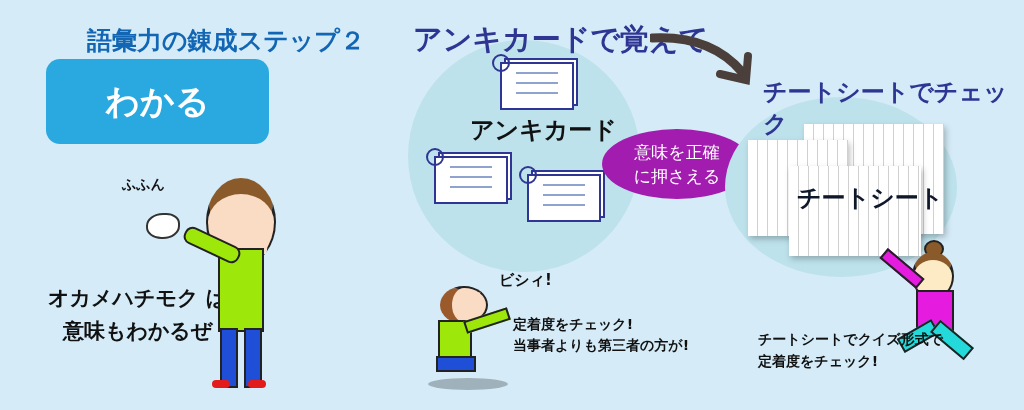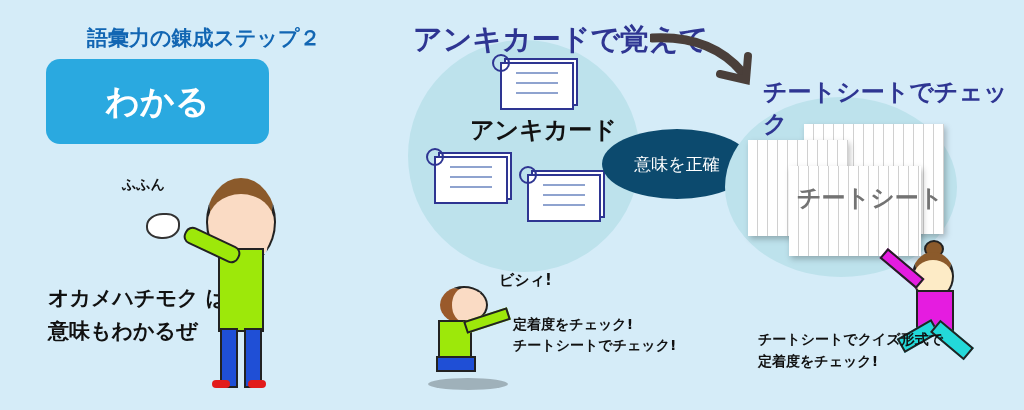--- a/index.html
+++ b/index.html
@@ -1,36 +1,36 @@
 <!DOCTYPE html>
 <html><head>
 <meta charset="utf-8">
 <style>
   html,body{margin:0;padding:0;}
   body{width:1024px;height:410px;background:#d5ecf8;position:relative;overflow:hidden;font-family:"DejaVu Sans",sans-serif;}
   .abs{position:absolute;}
-  .step-title{left:50px;top:24px;font-size:21px;font-weight:bold;color:#1266b3;letter-spacing:0px;padding-left:37px;}
+  .step-title{left:50px;top:24px;font-size:25px;font-weight:bold;color:#1266b3;letter-spacing:0px;padding-left:37px;}
   .step-badge{left:46px;top:59px;width:223px;height:85px;background:#2aa9e0;border-radius:14px;display:flex;align-items:center;justify-content:center;color:#fff;font-size:34px;font-weight:bold;}
   .hand{font-weight:bold;color:#111;}
   .circle{border-radius:50%;background:#bde2ec;}
   .headline{color:#2e3592;font-weight:bold;}
-  .bubble{background:#0c4a6e;border-radius:50%;color:#fff;text-align:center;display:flex;align-items:center;justify-content:center;font-size:17px;line-height:24px;}
+  .bubble{background:#a21caf;border-radius:50%;color:#fff;text-align:center;display:flex;align-items:center;justify-content:center;font-size:17px;line-height:24px;}
   .card{background:#fff;border:2px solid #2e3592;}
   .card .line{height:2px;background:#8fa3cf;margin:8px 14px 0 14px;}
   .sheet{background:#fff;box-shadow:2px 3px 6px rgba(0,0,0,0.25);background-image:repeating-linear-gradient(90deg,#fff 0 9px,#d0d0d0 9px 10px);}
 </style>
 </head>
 <body>
 
 <div class="abs step-title">語彙力の錬成ステップ２</div>
 <div class="abs step-badge">わかる</div>
 
 <div class="abs hand" style="left:122px;top:176px;font-size:14px;">ふふん</div>
 <div class="abs" style="left:146px;top:213px;width:30px;height:22px;background:#fff;border:2px solid #333;border-radius:50% 40% 50% 45%;"></div>
-<div class="abs hand" style="left:48px;top:282px;font-size:21px;line-height:33px;">
+<div class="abs hand" style="left:48px;top:282px;font-size:21px;line-height:33px;text-align:center;">
   <div>オカメハチモク は</div>
   <div>意味もわかるぜ</div>
 </div>
 
 <div class="abs" style="left:190px;top:170px;width:100px;height:220px;">
   <div class="abs" style="left:16px;top:8px;width:66px;height:70px;border-radius:50%;background:#fadbc4;border:2px solid #222;border-top:16px solid #8b5a2b;"></div>
   <div class="abs" style="left:28px;top:78px;width:42px;height:80px;background:#9de80a;border:2px solid #222;"></div>
   <div class="abs" style="left:-8px;top:66px;width:56px;height:14px;background:#9de80a;border:2px solid #222;border-radius:8px;transform:rotate(25deg);"></div>
   <div class="abs" style="left:30px;top:158px;width:14px;height:56px;background:#1f4fd6;border:2px solid #222;"></div>
   <div class="abs" style="left:54px;top:158px;width:14px;height:56px;background:#1f4fd6;border:2px solid #222;"></div>
@@ -71,44 +71,45 @@
       <div class="line"></div>
       <div class="line"></div>
     </div>
   <div class="abs" style="left:-8px;top:-8px;width:14px;height:14px;border:2px solid #2e3592;border-radius:50%;"></div>
 </div>
 <div class="abs" style="left:470px;top:114px;font-size:24px;font-weight:bold;color:#111;">アンキカード</div>
 
 <div class="abs bubble" style="left:602px;top:129px;width:150px;height:70px;">
   <div>
       <div>意味を正確</div>
+      <div>に押さえる</div>
     </div>
 </div>
 
 <div class="abs hand" style="left:499px;top:271px;font-size:15px;text-align:center;">ビシィ!</div>
 
 <div class="abs" style="left:428px;top:286px;width:90px;height:100px;">
   <div class="abs" style="left:12px;top:0;width:34px;height:34px;border-radius:50%;background:#fadbc4;border:2px solid #222;border-left:12px solid #9a5a2b;"></div>
   <div class="abs" style="left:10px;top:34px;width:30px;height:36px;background:#9de80a;border:2px solid #222;"></div>
   <div class="abs" style="left:36px;top:28px;width:42px;height:9px;background:#9de80a;border:2px solid #222;transform:rotate(-18deg);"></div>
   <div class="abs" style="left:8px;top:70px;width:36px;height:12px;background:#1f4fd6;border:2px solid #222;"></div>
   <div class="abs" style="left:0;top:92px;width:80px;height:12px;border-radius:50%;background:rgba(0,0,0,0.25);"></div>
 </div>
 <div class="abs hand" style="left:513px;top:314px;font-size:14px;line-height:21px;">
   <div>定着度をチェック!</div>
-  <div>チートシートでチェック!</div>
+  <div>当事者よりも第三者の方が!</div>
 </div>
 
 <div class="abs circle" style="left:725px;top:97px;width:232px;height:180px;border-radius:50%;"></div>
 <div class="abs headline" style="left:763px;top:76px;font-size:24px;">チートシートでチェック</div>
 
 <div class="abs sheet" style="left:804px;top:124px;width:140px;height:110px;"></div>
 <div class="abs sheet" style="left:748px;top:140px;width:100px;height:96px;"></div>
 <div class="abs sheet" style="left:789px;top:166px;width:132px;height:90px;"></div>
-<div class="abs" style="left:797px;top:182px;font-size:24px;font-weight:bold;color:#737373;">チートシート</div>
+<div class="abs" style="left:797px;top:182px;font-size:24px;font-weight:bold;color:#0f172a;">チートシート</div>
 
 <div class="abs" style="left:890px;top:240px;width:90px;height:135px;">
   <div class="abs" style="left:34px;top:0;width:16px;height:14px;border-radius:50%;background:#8b5a2b;border:2px solid #222;"></div>
   <div class="abs" style="left:22px;top:12px;width:38px;height:38px;border-radius:50%;background:#fdebc6;border:2px solid #222;border-top:8px solid #8b5a2b;"></div>
   <div class="abs" style="left:26px;top:50px;width:34px;height:42px;background:#e51ce0;border:2px solid #222;"></div>
   <div class="abs" style="left:-12px;top:22px;width:44px;height:9px;background:#e51ce0;border:2px solid #222;transform:rotate(40deg);"></div>
   <div class="abs" style="left:8px;top:88px;width:36px;height:12px;background:#23d9d9;border:2px solid #222;transform:rotate(-30deg);"></div>
   <div class="abs" style="left:40px;top:92px;width:40px;height:12px;background:#23d9d9;border:2px solid #222;transform:rotate(40deg);"></div>
 </div>
 <div class="abs hand" style="left:758px;top:328px;font-size:14px;line-height:22px;">

